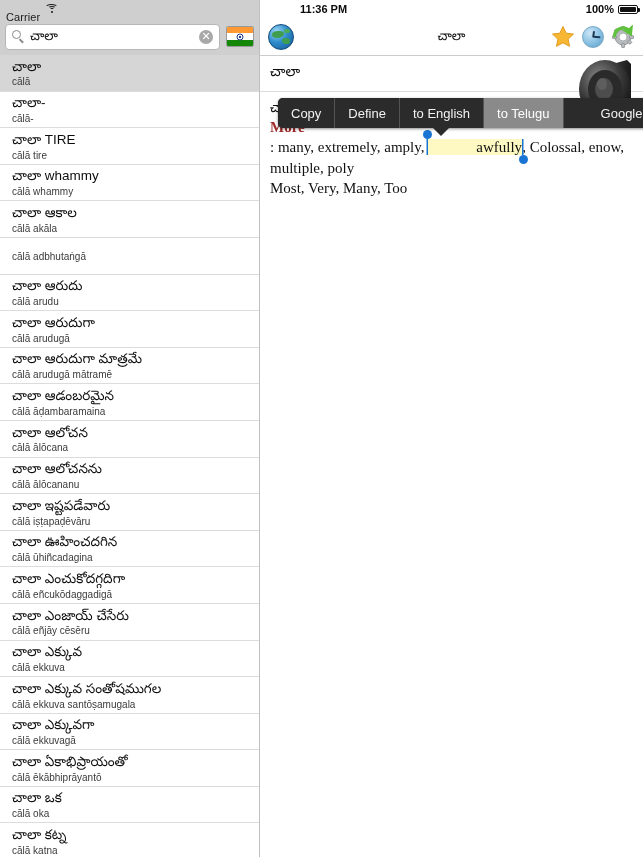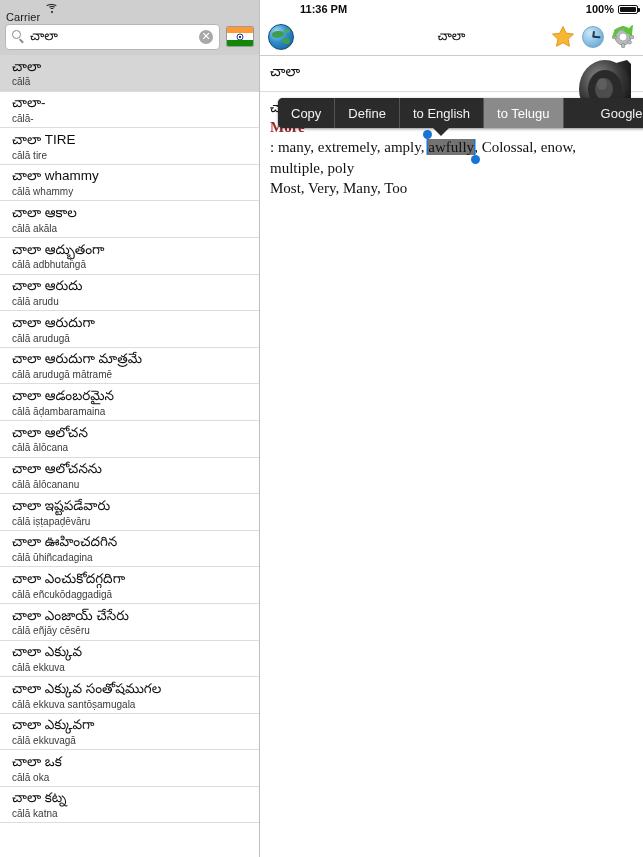--- a/index.html
+++ b/index.html
@@ -158,22 +158,23 @@
   #entry-headword2 { font-size: 14px; color: #111; line-height: 1.4; }
   #more-label {
     font-family: "Liberation Serif", serif;
     font-size: 15px; font-weight: bold; color: #9e2a2a; line-height: 1.3;
   }
   .def-line {
     font-family: "Liberation Serif", serif;
     font-size: 15px; color: #111; line-height: 1.38;
   }
   .sel-word {
-    background: #737373; position: relative;
+    background: #fef9c3; position: relative;
     box-shadow: -1.5px 0 0 #1a74d4, 1.5px 0 0 #1a74d4;
+    padding-left: 48px;
   }
   .sel-handle { position: absolute; width: 9px; height: 9px; border-radius: 50%; background: #1a74d4; }
   .sel-handle.start { left: -5.5px; top: -9px; }
   .sel-handle.end { right: -5.5px; bottom: -9px; }
 
   
   #speaker-icon { position: absolute; right: 8px; top: 2px; width: 60px; height: 62px; }
   #speaker-icon svg { display: block; }
 
   
@@ -253,21 +254,20 @@
         </div>
         <div class="result-row">
           <div class="result-te">చాలా whammy</div>
           <div class="result-rom">cālā whammy</div>
         </div>
         <div class="result-row">
           <div class="result-te">చాలా ఆకాల</div>
           <div class="result-rom">cālā akāla</div>
         </div>
         <div class="result-row">
-          <div class="result-te">చాలా ఆద్భుతంగా</div>
           <div class="result-rom">cālā adbhutaṅgā</div>
         </div>
         <div class="result-row">
           <div class="result-te">చాలా ఆరుదు</div>
           <div class="result-rom">cālā arudu</div>
         </div>
         <div class="result-row">
           <div class="result-te">చాలా ఆరుదుగా</div>
           <div class="result-rom">cālā arudugā</div>
         </div>
@@ -307,20 +307,24 @@
           <div class="result-te">చాలా ఎక్కువ</div>
           <div class="result-rom">cālā ekkuva</div>
         </div>
         <div class="result-row">
           <div class="result-te">చాలా ఎక్కువ సంతోషముగల</div>
           <div class="result-rom">cālā ekkuva santōṣamugala</div>
         </div>
         <div class="result-row">
           <div class="result-te">చాలా ఎక్కువగా</div>
           <div class="result-rom">cālā ekkuvagā</div>
+        </div>
+        <div class="result-row">
+          <div class="result-te">చాలా ఏకాభిప్రాయంతో</div>
+          <div class="result-rom">cālā ēkābhiprāyantō</div>
         </div>
         <div class="result-row">
           <div class="result-te">చాలా ఒక</div>
           <div class="result-rom">cālā oka</div>
         </div>
         <div class="result-row">
           <div class="result-te">చాలా కట్న</div>
           <div class="result-rom">cālā katna</div>
         </div>
       </div>

